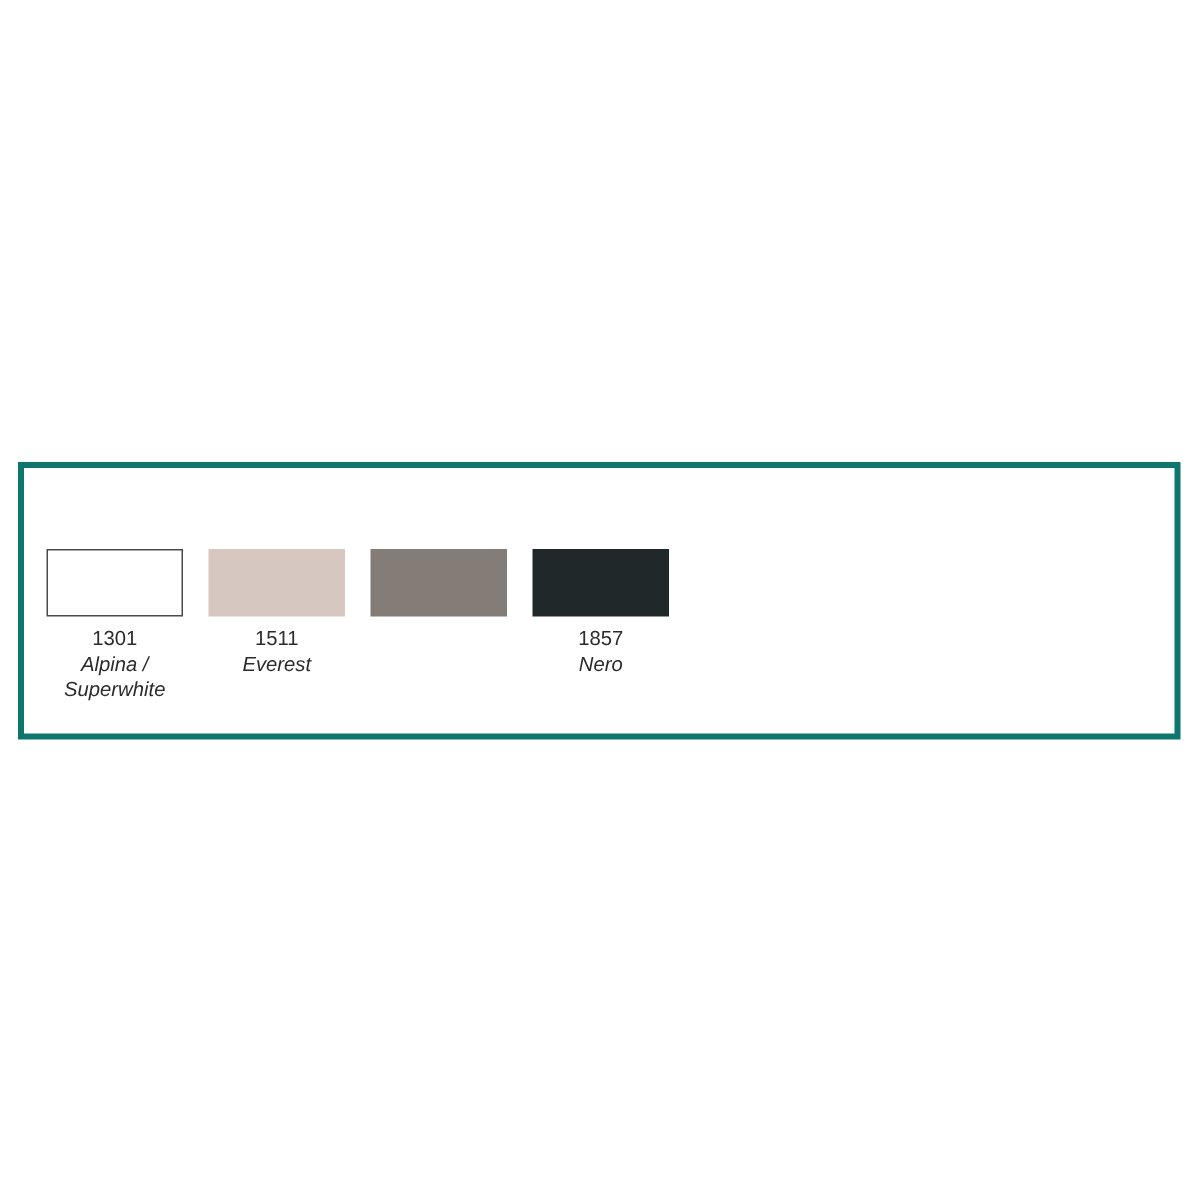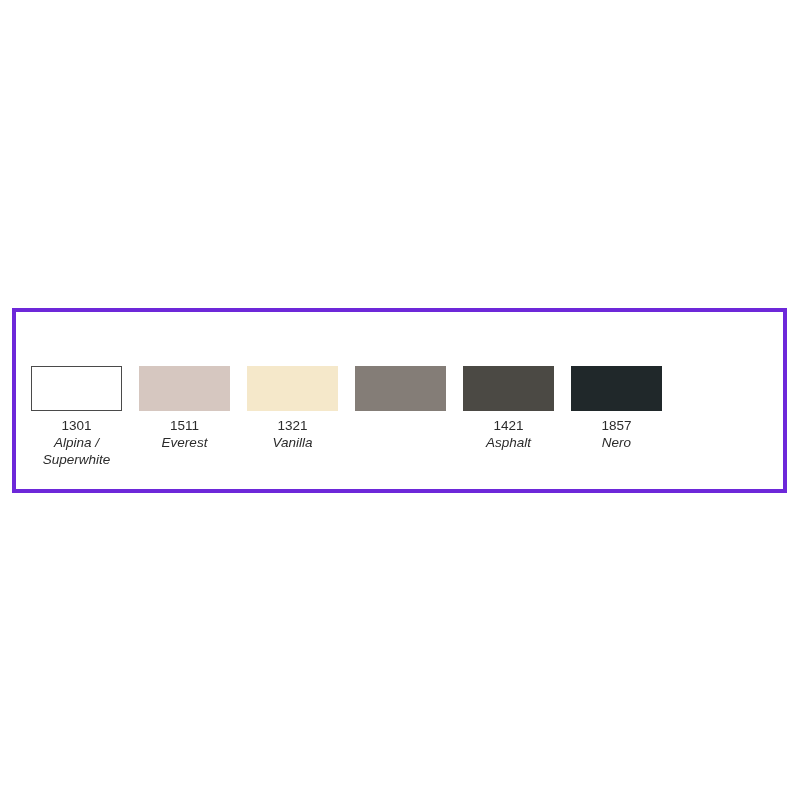--- a/index.html
+++ b/index.html
@@ -23,21 +23,21 @@
   }
 
   
   .swatch-panel {
     position: absolute;
     left: 12px;
     top: 308px;
     width: 775px;
     height: 185px;
     box-sizing: border-box;
-    border: 4px solid #6d28d9;
+    border: 4px solid #0f766e;
     background: #ffffff;
   }
 
   .swatch-row {
     position: absolute;
     left: 15px;
     top: 54px;
     display: flex;
     align-items: flex-start;
     gap: 17px;
@@ -92,29 +92,21 @@
     <div class="swatch-item">
           <div class="swatch-chip bordered" style="background-color: rgb(255, 255, 255);"></div>
           <div class="swatch-caption"><span class="swatch-code">1301</span><span class="swatch-name">Alpina /
 Superwhite</span></div>
         </div>
         <div class="swatch-item">
           <div class="swatch-chip" style="background-color: rgb(214, 199, 192);"></div>
           <div class="swatch-caption"><span class="swatch-code">1511</span><span class="swatch-name">Everest</span></div>
         </div>
         <div class="swatch-item">
-          <div class="swatch-chip" style="background-color: rgb(245, 232, 202);"></div>
-          <div class="swatch-caption"><span class="swatch-code">1321</span><span class="swatch-name">Vanilla</span></div>
-        </div>
-        <div class="swatch-item">
           <div class="swatch-chip" style="background-color: rgb(132, 125, 119);"></div>
-        </div>
-        <div class="swatch-item">
-          <div class="swatch-chip" style="background-color: rgb(75, 73, 68);"></div>
-          <div class="swatch-caption"><span class="swatch-code">1421</span><span class="swatch-name">Asphalt</span></div>
         </div>
         <div class="swatch-item">
           <div class="swatch-chip" style="background-color: rgb(32, 40, 42);"></div>
           <div class="swatch-caption"><span class="swatch-code">1857</span><span class="swatch-name">Nero</span></div>
         </div>
       </div>
 
   </div>
 
 </div>

